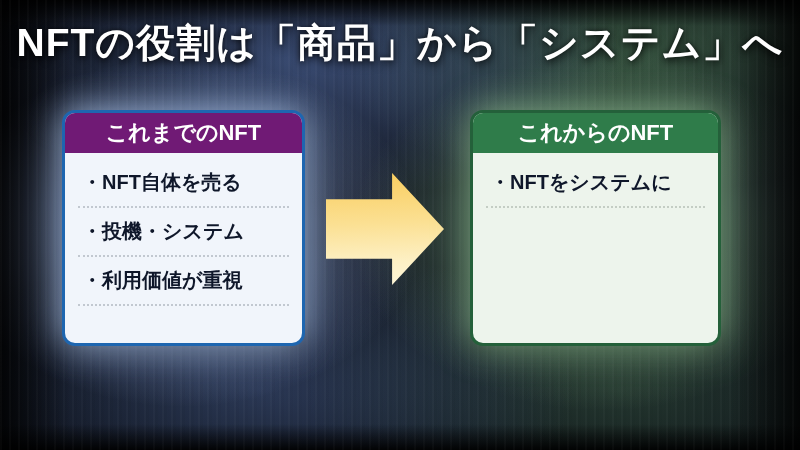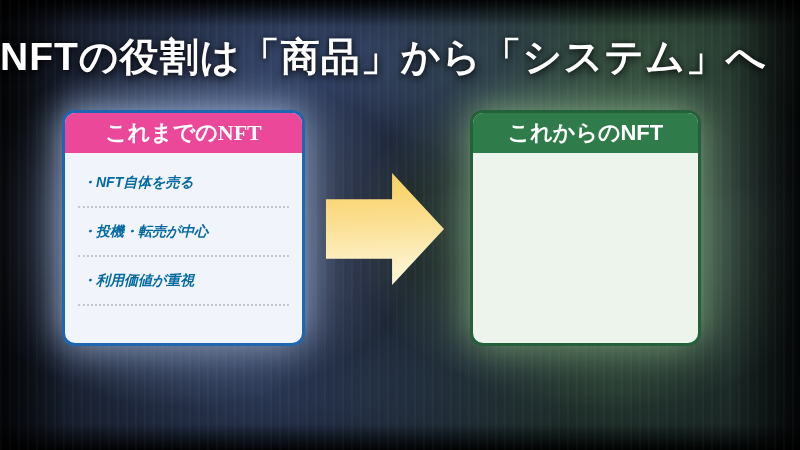--- a/index.html
+++ b/index.html
@@ -27,22 +27,22 @@
       linear-gradient(to bottom, #090b10, #121722 45%, #0b0f16);
   }
   .banding {
     position: absolute; inset: 0;
     background: repeating-linear-gradient(90deg,
       rgba(255,255,255,0.025) 0 2px, rgba(0,0,0,0.03) 2px 5px, rgba(255,255,255,0) 5px 9px);
     pointer-events: none;
   }
   .title {
     position: absolute;
-    top: 30px; left: 0; width: 800px;
-    text-align: left;
+    top: 16px; left: 0; width: 800px;
+    text-align: center;
     color: #ffffff;
     font-size: 39px;
     font-weight: 700;
     letter-spacing: 1px;
     text-shadow: 0 3px 10px rgba(0,0,0,0.85), 0 0 4px rgba(0,0,0,0.5);
     white-space: nowrap;
   }
   .card {
     position: absolute;
     top: 110px;
@@ -51,47 +51,46 @@
     overflow: hidden;
     box-sizing: border-box;
   }
   .card.before {
     left: 62px; width: 243px;
     border: 3px solid #1e66b0;
     background: #f1f5fb;
     box-shadow: 0 0 34px rgba(175,200,240,0.85), 0 6px 16px rgba(0,0,0,0.35);
   }
   .card.after {
-    left: 470px; width: 231px;
+    left: 470px; width: 251px;
     border: 3px solid #24603a;
     background: #edf4ec;
     box-shadow: 0 0 34px rgba(150,200,155,0.8), 0 6px 16px rgba(0,0,0,0.35);
   }
   .card-header {
     height: 40px;
     line-height: 40px;
     text-align: center;
     color: #ffffff;
     font-size: 22px;
     font-weight: 700;
   }
-  .card.before .card-header { background: #ec4899; font-family: Liberation Serif, serif; }
+  .card.before .card-header { background: #701a75; }
   .card.after  .card-header { background: #2f7c4a; }
   .card-body { padding: 6px 13px 0 13px; }
   .item {
     height: 47px;
     display: flex;
     align-items: center;
-    font-size: 14px;
+    font-size: 20px;
     font-weight: 700;
-    color: #0369a1;
+    color: #0f172a;
     border-bottom: 2px dotted #c2c8d0;
     padding-left: 4px;
     white-space: nowrap;
-    font-style: italic;
   }
   .card.after .item { border-bottom-color: #c4cdc4; }
   .arrow {
     position: absolute;
     left: 326px; top: 173px;
     width: 118px; height: 112px;
     background: linear-gradient(178deg, #f9cd5e 0%, #fbe093 45%, #fdf0c4 78%, #fdf6d9 100%);
     clip-path: polygon(0% 23.5%, 56% 23.5%, 56% 0%, 100% 50%, 56% 100%, 56% 76.5%, 0% 76.5%);
     filter: drop-shadow(0 3px 6px rgba(0,0,0,0.35));
   }
@@ -101,25 +100,26 @@
 
 <div class="canvas">
   <div class="banding"></div>
 
   <div class="title">NFTの役割は「商品」から「システム」へ</div>
 
   <div class="card before">
     <div class="card-header">これまでのNFT</div>
     <div class="card-body">
       <div class="item">・NFT自体を売る</div>
-      <div class="item">・投機・転売が中心</div>
+      <div class="item">・投機・システム</div>
       <div class="item">・利用価値が重視</div>
     </div>
   </div>
 
   <div class="arrow"></div>
 
   <div class="card after">
     <div class="card-header">これからのNFT</div>
     <div class="card-body">
+      <div class="item">・NFTをシステムに</div>
     </div>
   </div>
 </div>
 
 </body></html>

